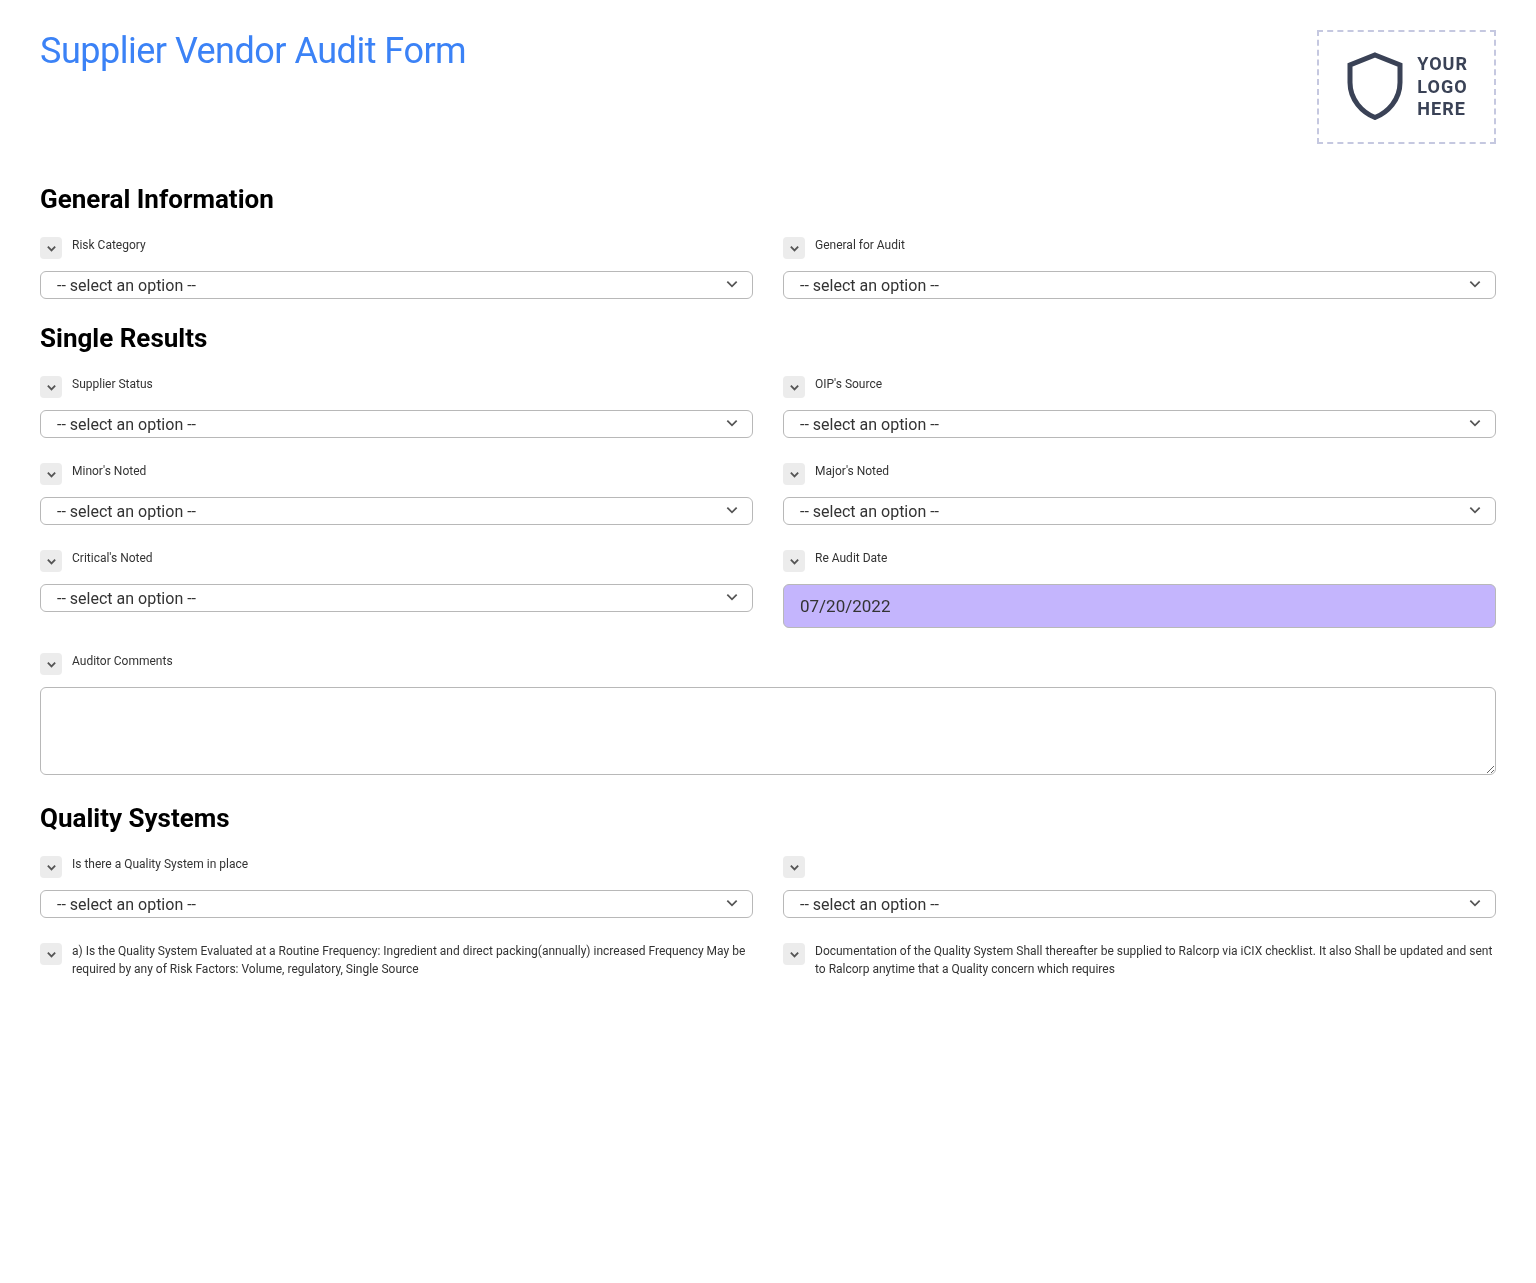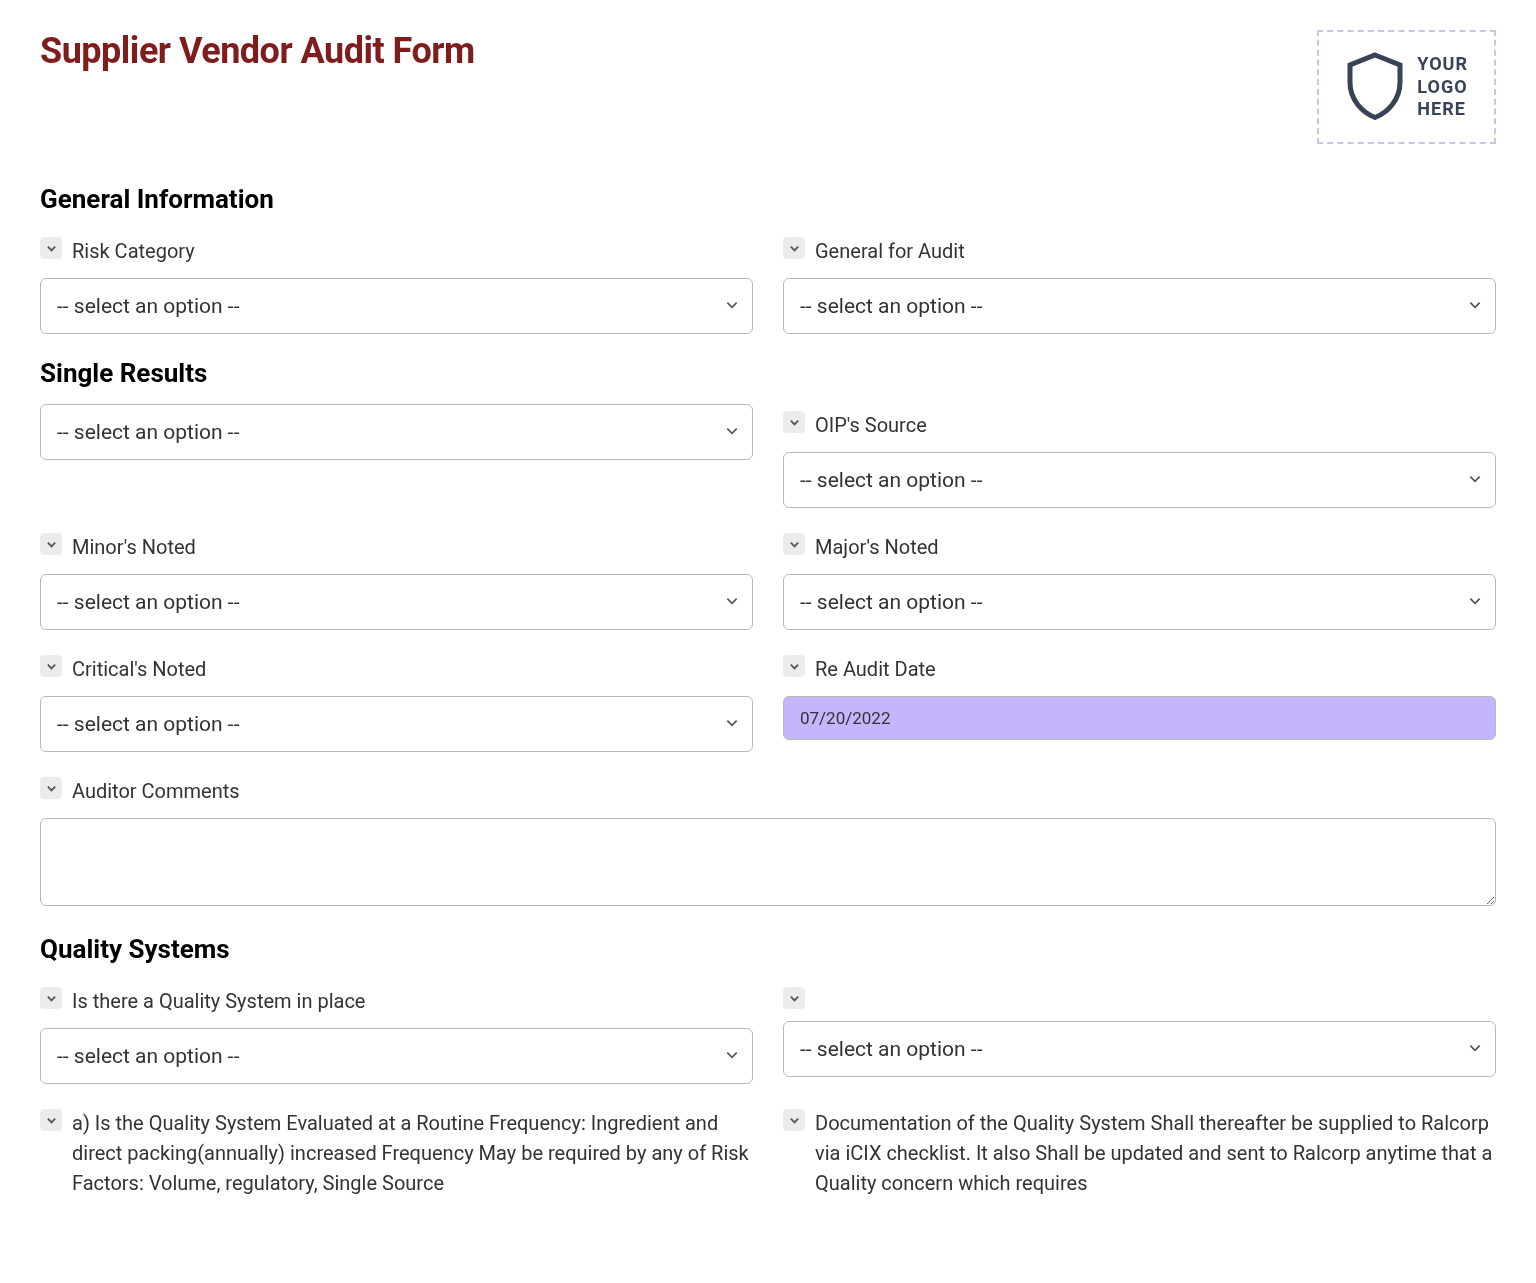--- a/index.html
+++ b/index.html
@@ -15,22 +15,22 @@
       font-size: 17px;
     }
     .header-row {
       display: flex;
       justify-content: space-between;
       align-items: flex-start;
       margin-bottom: 40px;
     }
     h1 {
       font-size: 36px;
-      font-weight: 700;
-      color: #7f1d1d;
+      font-weight: 400;
+      color: #3b82f6;
       letter-spacing: -0.5px;
     }
     .logo-box {
       border: 2px dashed #c5c8e0;
       padding: 18px 26px;
       display: flex;
       align-items: center;
       gap: 12px;
     }
     .logo-box svg {
@@ -81,35 +81,35 @@
       justify-content: center;
       flex-shrink: 0;
       margin-top: 1px;
       cursor: pointer;
     }
     .chevron-btn svg {
       width: 11px;
       height: 11px;
     }
     .field-label-text {
-      font-size: 20px;
+      font-size: 12px;
       color: #333;
       line-height: 1.5;
     }
     .select-wrap {
       position: relative;
       margin-bottom: 14px;
     }
     .select-input {
       width: 100%;
-      height: 56px;
+      height: 28px;
       border: 1px solid #b8b8b8;
       border-radius: 6px;
       padding: 0 40px 0 16px;
-      font-size: 21px;
+      font-size: 16px;
       color: #333;
       background: #fff;
       appearance: none;
       cursor: pointer;
       font-family: inherit;
     }
     .select-arrow {
       position: absolute;
       right: 14px;
       top: 50%;
@@ -202,20 +202,28 @@
           </svg>
       </span>
     </div>
   </div>
 </div>
 
 <h2>Single Results</h2>
 
 <div class="row">
   <div class="col">
+    <div class="field-label">
+      <span class="chevron-btn">
+        <svg viewBox="0 0 12 12">
+            <path d="M2 4 L6 8 L10 4" fill="none" stroke="#555" stroke-width="2"></path>
+          </svg>
+      </span>
+      <span class="field-label-text">Supplier Status</span>
+    </div>
     <div class="select-wrap">
       <input class="select-input" readonly="" value="-- select an option --" style="">
       <span class="select-arrow">
         <svg viewBox="0 0 12 12">
             <path d="M2 4 L6 8 L10 4" fill="none" stroke="#555" stroke-width="1.5"></path>
           </svg>
       </span>
     </div>
   </div>
   <div class="col">

